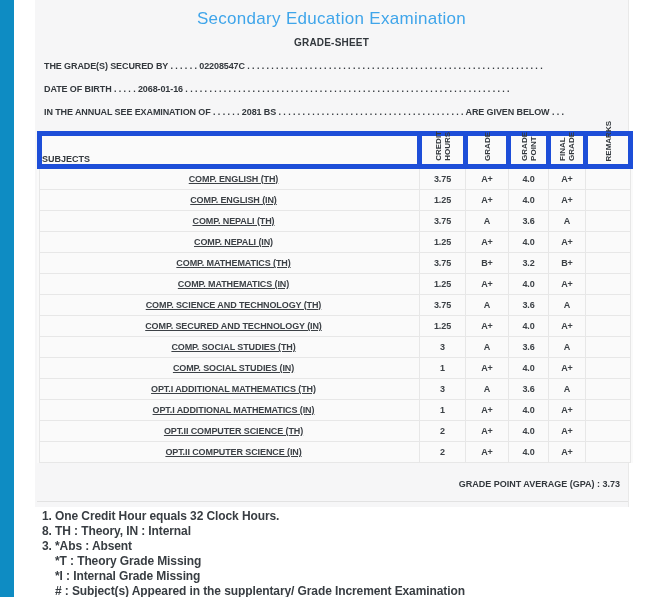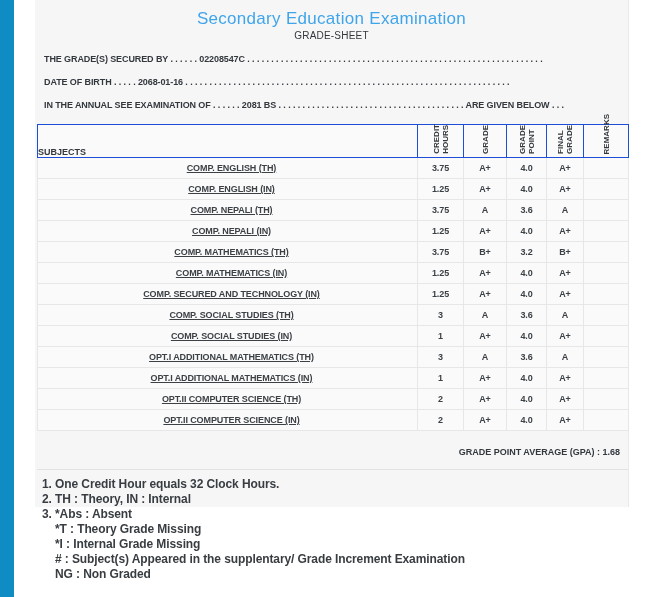--- a/index.html
+++ b/index.html
@@ -13,40 +13,40 @@
   }
   .content{
     position:absolute;left:35px;top:0;width:593px;height:507px;
     background:#f6f6f7;border-right:1px solid #e9e9e9;
   }
   .page-title{
     margin:9px 0 0 0;text-align:center;font-size:17px;font-weight:400;
     color:#3fa5ea;letter-spacing:.3px;
   }
   .subtitle{
-    margin-top:1px;text-align:center;font-size:10px;font-weight:400;color:#33383d;
+    margin-top:8px;text-align:center;font-size:10px;font-weight:700;color:#33383d;
     letter-spacing:.2px;
   }
   .info{
     margin:0 6px 0 9px;padding-top:13px;font-size:9px;font-weight:700;color:#33383d;
     white-space:nowrap;overflow:hidden;letter-spacing:-0.1px;
   }
   table.grades{
     margin:14px 0 0 2px;width:591px;border-collapse:collapse;table-layout:fixed;
     background:#fafafa;border:1px solid #e4e4e4;
   }
   table.grades col.c-subject{width:380px;}
   table.grades col.c-credit{width:46px;}
   table.grades col.c-grade{width:43px;}
   table.grades col.c-point{width:40px;}
   table.grades col.c-final{width:37px;}
   table.grades col.c-remarks{width:45px;}
   table.grades thead tr{height:33px;}
   table.grades th{
-    position:relative;border:1px solid #1d4ed8;font-weight:700;color:#33383d;
+    position:relative;border:5px solid #1d4ed8;font-weight:700;color:#33383d;
     overflow:visible;padding:0;
   }
   th.subjects-th{
     text-align:left;vertical-align:bottom;padding:0 0 7px 8px;font-size:9px;
   }
   .vert{
     position:absolute;left:50%;bottom:3px;
     writing-mode:vertical-rl;transform:translateX(-50%) rotate(180deg);
     white-space:pre-line;font-size:8px;line-height:9px;font-weight:700;color:#33383d;
     text-align:left;letter-spacing:0;
@@ -156,20 +156,28 @@
         </tr>
         <tr>
           <td class="subject">COMP. MATHEMATICS (IN)</td>
           <td>1.25</td>
           <td>A+</td>
           <td>4.0</td>
           <td>A+</td>
           <td></td>
         </tr>
         <tr>
+          <td class="subject">COMP. SCIENCE AND TECHNOLOGY (TH)</td>
+          <td>3.75</td>
+          <td>A</td>
+          <td>3.6</td>
+          <td>A</td>
+          <td></td>
+        </tr>
+        <tr>
           <td class="subject">COMP. SECURED AND TECHNOLOGY (IN)</td>
           <td>1.25</td>
           <td>A+</td>
           <td>4.0</td>
           <td>A+</td>
           <td></td>
         </tr>
         <tr>
           <td class="subject">COMP. SOCIAL STUDIES (TH)</td>
           <td>3</td>
@@ -214,26 +222,26 @@
           <td class="subject">OPT.II COMPUTER SCIENCE (IN)</td>
           <td>2</td>
           <td>A+</td>
           <td>4.0</td>
           <td>A+</td>
           <td></td>
         </tr>
       </tbody>
   </table>
 
-  <div class="gpa">GRADE POINT AVERAGE (GPA) : 1.68</div>
+  <div class="gpa">GRADE POINT AVERAGE (GPA) : 3.73</div>
   <div class="divider"></div>
 
   <div class="notes">
     <div class="note">1. One Credit Hour equals 32 Clock Hours.</div>
-    <div class="note">2. TH : Theory, IN : Internal</div>
+    <div class="note">8. TH : Theory, IN : Internal</div>
     <div class="note">3. *Abs : Absent</div>
     <div class="note sub">*T : Theory Grade Missing</div>
     <div class="note sub">*I : Internal Grade Missing</div>
     <div class="note sub"># : Subject(s) Appeared in the supplentary/ Grade Increment Examination</div>
     <div class="note sub">NG : Non Graded</div>
   </div>
 
 </div>
 
 </body></html>

